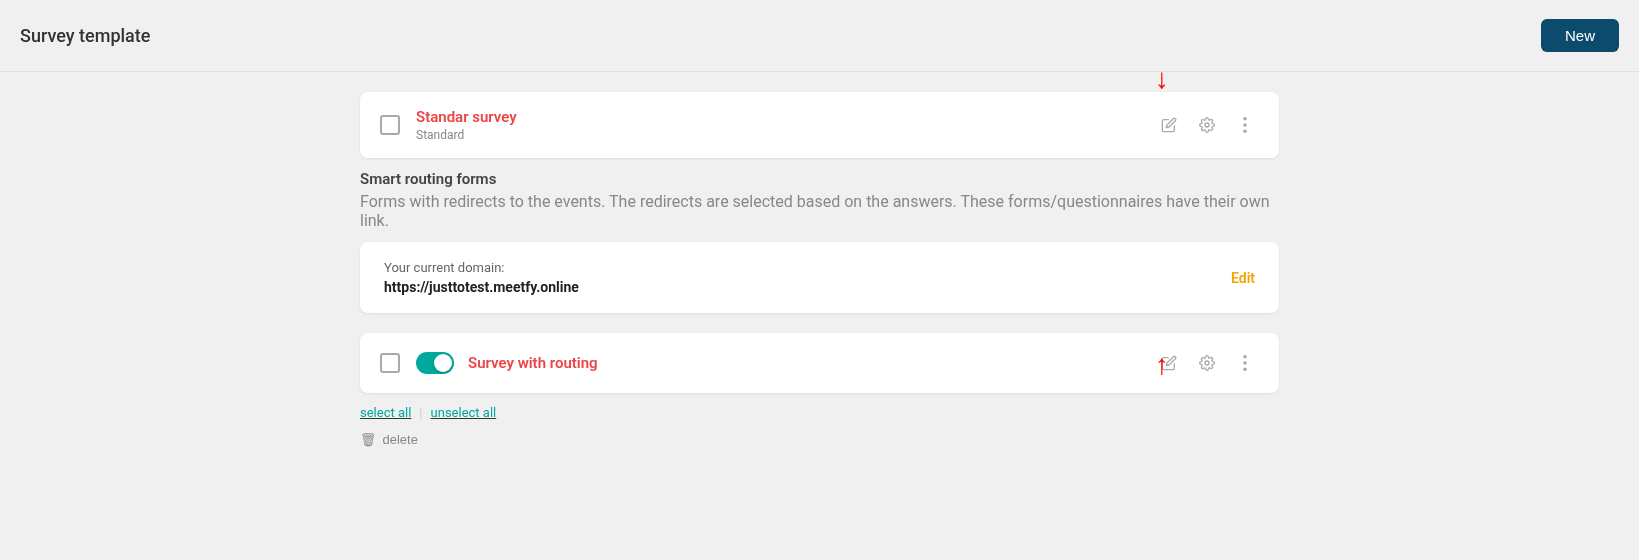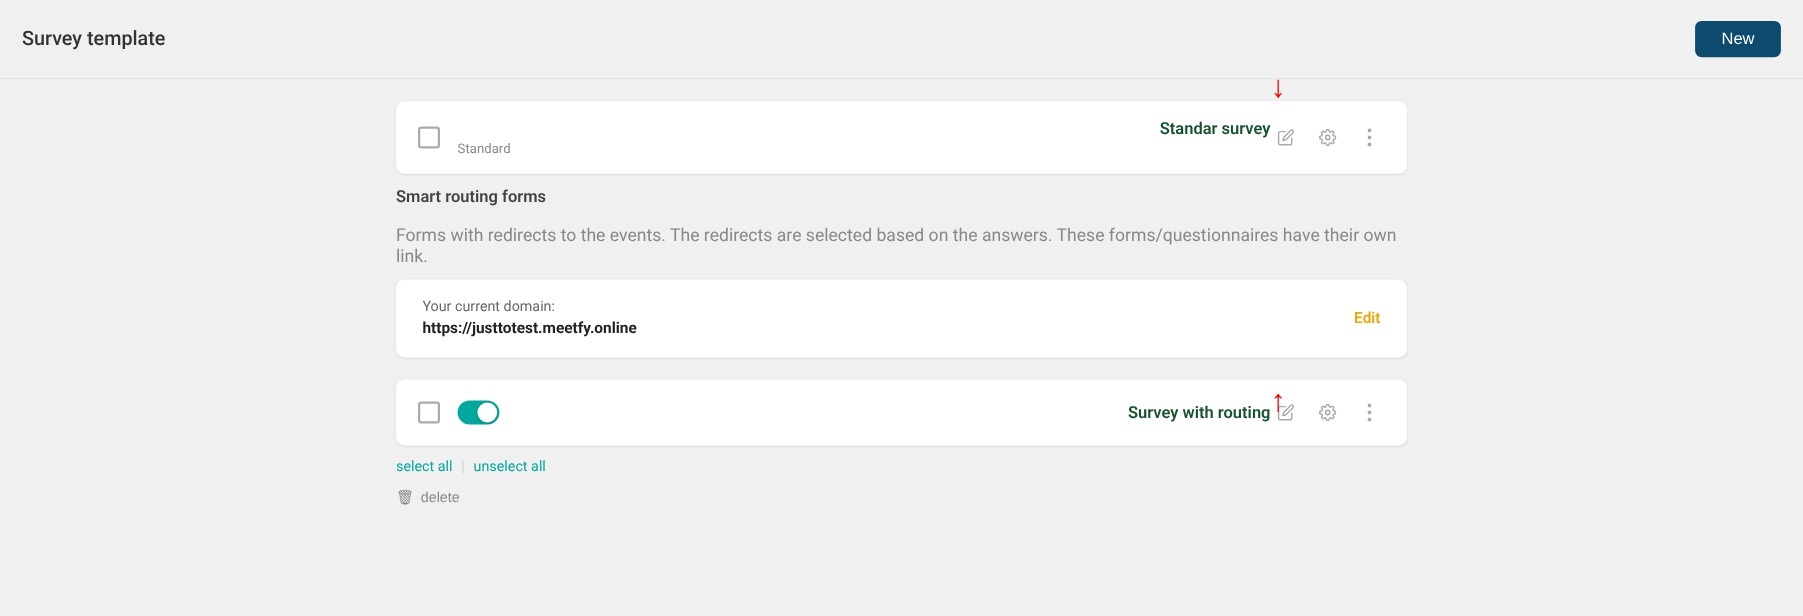--- a/index.html
+++ b/index.html
@@ -66,22 +66,21 @@
       flex-shrink: 0;
       cursor: pointer;
       background: white;
     }
     .survey-info {
       flex: 1;
     }
     .survey-name {
       font-weight: 600;
       font-size: 15px;
-      color: #14532d;
-      text-align: right;
+      color: #ef4444;
     }
     .survey-type {
       font-size: 12px;
       color: #888;
       margin-top: 2px;
     }
     .card-actions {
       display: flex;
       align-items: center;
       gap: 10px;
@@ -96,21 +95,21 @@
       justify-content: center;
       border-radius: 4px;
       font-size: 16px;
     }
 
     
     .section-title {
       font-size: 15px;
       font-weight: 600;
       color: #444;
-      margin-bottom: 16px;
+      margin-bottom: 4px;
       margin-top: 10px;
     }
     .section-desc {
       font-size: 16px;
       color: #888;
       margin-bottom: 12px;
     }
 
     
     .domain-card {
@@ -183,20 +182,21 @@
       cursor: pointer;
     }
 
     
     .bulk-actions {
       display: flex;
       align-items: center;
       gap: 8px;
       margin-bottom: 12px;
       margin-top: 4px;
+      text-decoration: underline;
     }
     .bulk-link {
       color: #00a89d;
       font-size: 13px;
       cursor: pointer;
       text-decoration: none;
     }
     .bulk-sep {
       color: #ccc;
       font-size: 13px;

